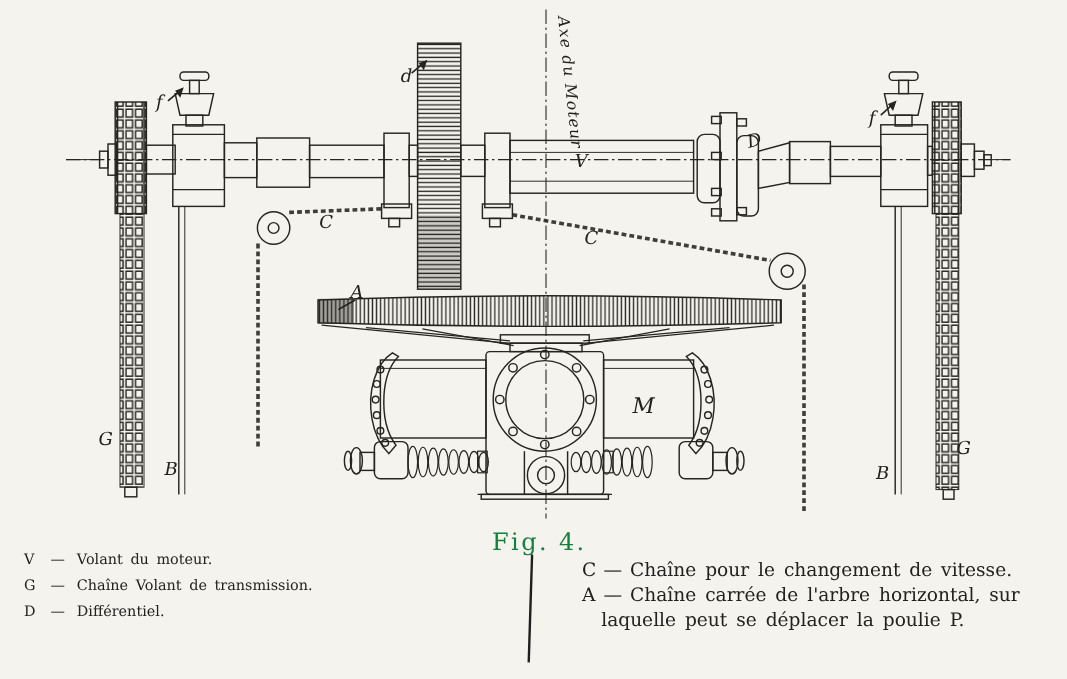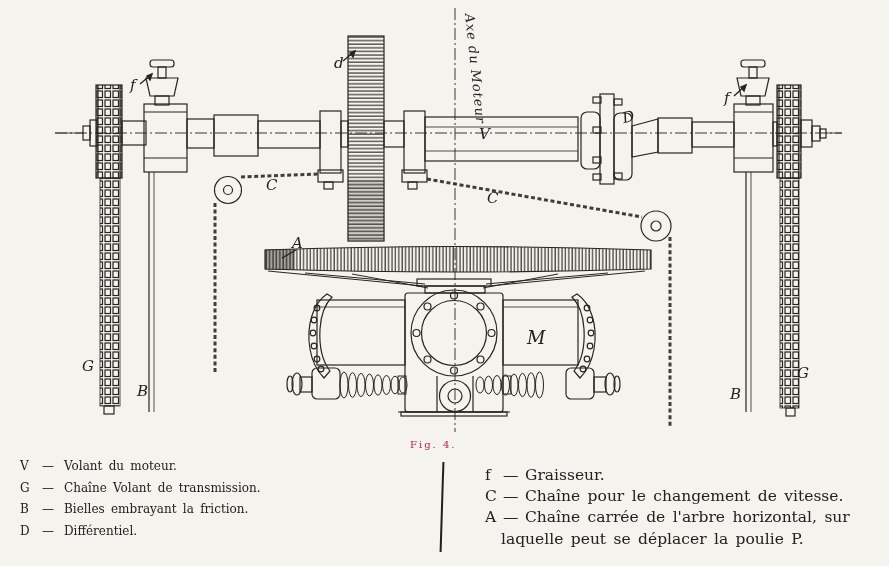--- a/index.html
+++ b/index.html
@@ -6,21 +6,21 @@
   body{
     width:889px;height:566px;position:relative;overflow:hidden;
     background:#f5f3ee;
     font-family:"DejaVu Serif","Liberation Serif",serif;
     color:#22211f;
   }
   .stage{position:absolute;left:0;top:0;width:889px;height:566px;}
   svg text{font-family:"DejaVu Serif","Liberation Serif",serif;}
   .fig-caption{
     position:absolute;left:410px;top:439px;
-    font-size:10px;letter-spacing:2px;color:#be185d;
+    font-size:20px;letter-spacing:2px;color:#15803d;
   }
   .legend-left{position:absolute;left:20px;top:456px;font-size:12px;word-spacing:2.5px;}
   .legend-right{position:absolute;left:485px;top:465px;font-size:15.5px;word-spacing:2.5px;}
   .lrow{line-height:21.6px;white-space:nowrap;}
   .rrow{line-height:21.2px;white-space:nowrap;}
   .rrow2{line-height:21.2px;margin-left:16px;white-space:nowrap;}
   .lkey{display:inline-block;width:22px;}
   .rkey{display:inline-block;width:18px;}
   .ldash{display:inline-block;width:22px;text-align:left;}
   .divider{
@@ -303,32 +303,26 @@
 <div class="divider"></div>
 
 <div class="legend-left">
   <div class="lrow">
     <span class="lkey">V</span><span class="ldash">—</span><span class="ldesc">Volant du moteur.</span>
   </div>
   <div class="lrow">
     <span class="lkey">G</span><span class="ldash">—</span><span class="ldesc">Chaîne Volant de transmission.</span>
   </div>
   <div class="lrow">
-    <span class="lkey">B</span><span class="ldash">—</span><span class="ldesc">Bielles embrayant la friction.</span>
-  </div>
-  <div class="lrow">
     <span class="lkey">D</span><span class="ldash">—</span><span class="ldesc">Différentiel.</span>
   </div>
 </div>
 
 <div class="legend-right">
   <div class="rrow">
-    <span class="rkey">f</span><span class="ldash">—</span><span class="ldesc">Graisseur.</span>
-  </div>
-  <div class="rrow">
     <span class="rkey">C</span><span class="ldash">—</span><span class="ldesc">Chaîne pour le changement de vitesse.</span>
   </div>
   <div class="rrow">
     <span class="rkey">A</span><span class="ldash">—</span><span class="ldesc">Chaîne carrée de l'arbre horizontal, sur</span>
   </div>
   <div class="rrow2">laquelle peut se déplacer la poulie P.</div>
 </div>
 
 </div>
 

